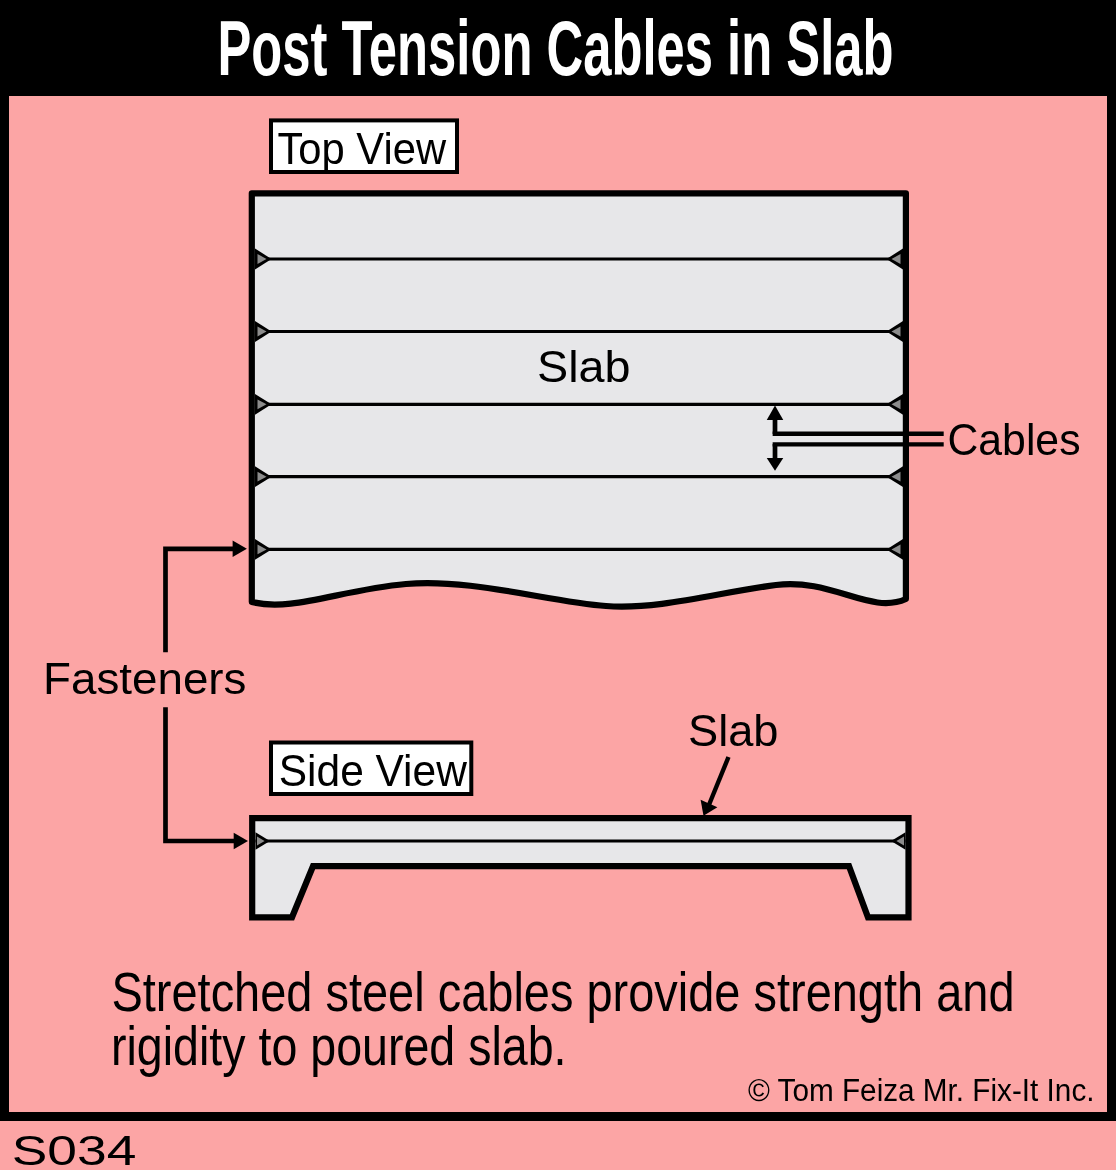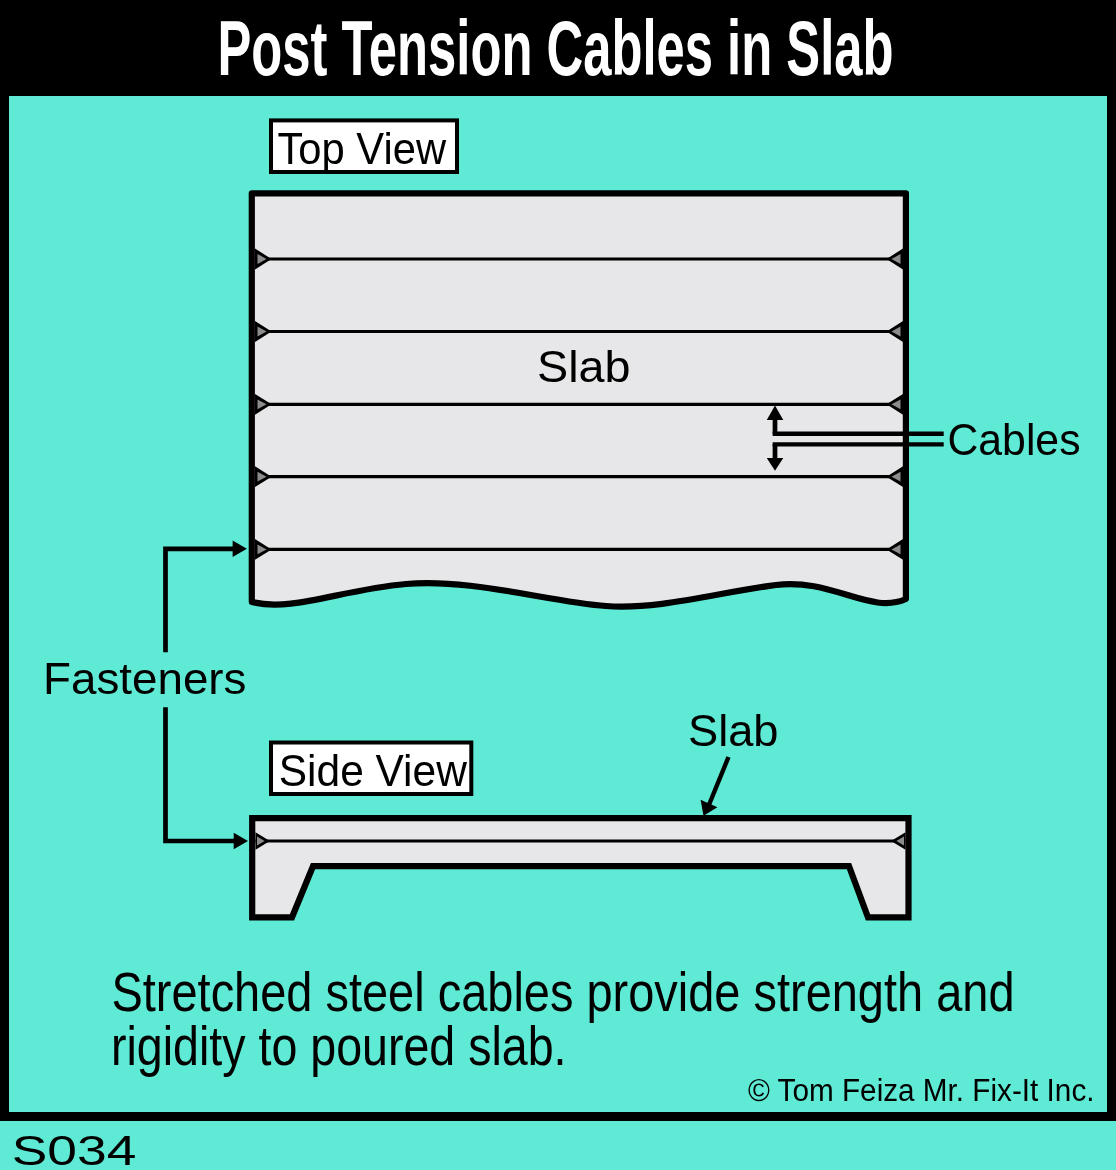--- a/index.html
+++ b/index.html
@@ -1,16 +1,16 @@
 <!DOCTYPE html>
 <html><head>
 <meta charset="utf-8">
 <style>
 html,body{margin:0;padding:0;background:#ffffff;}
-#page{position:relative;width:1116px;height:1170px;background:#5eead4;overflow:hidden;}
+#page{position:relative;width:1116px;height:1170px;background:#fca5a5;overflow:hidden;}
 svg{display:block;}
 text{font-family:"Liberation Sans",sans-serif;fill:#000;}
 </style>
 </head>
 <body>
 <div id="page">
 <svg width="1116" height="1170" viewBox="0 0 1116 1170">
 
   <rect x="0" y="0" width="1116" height="96" fill="#000"></rect>
   <text x="217.5" y="75" font-size="77" font-weight="bold" style="fill:#ffffff" textLength="676" lengthAdjust="spacingAndGlyphs">Post Tension Cables in Slab</text>

